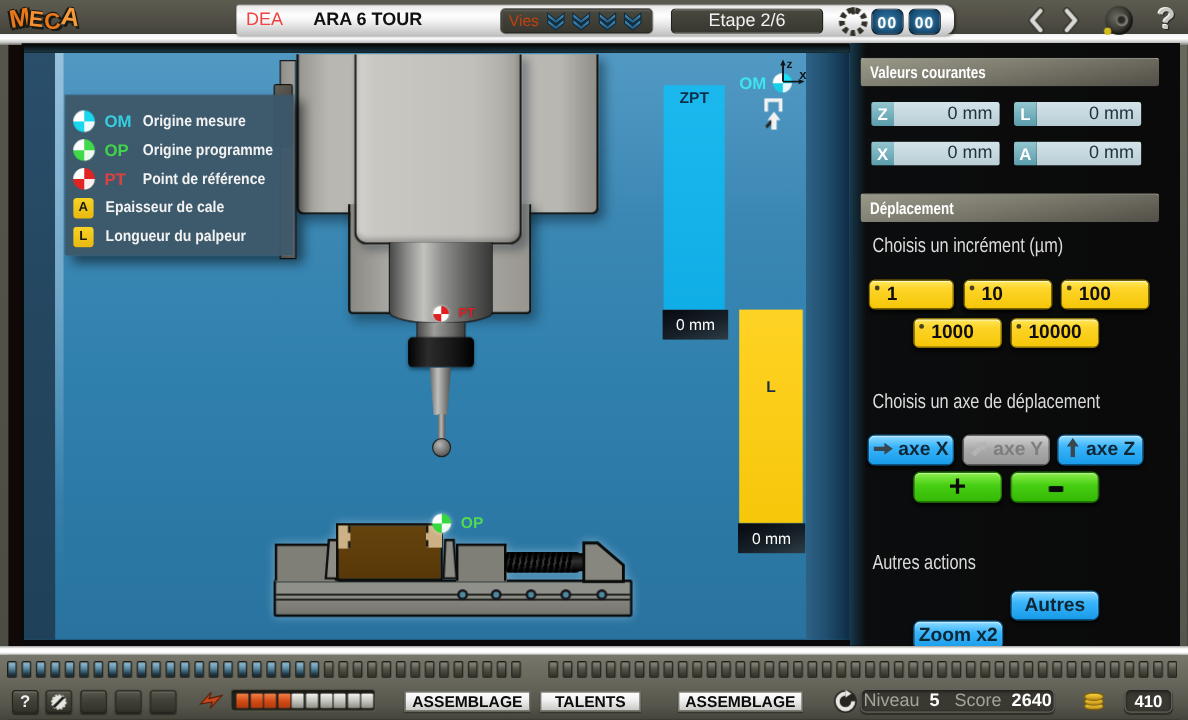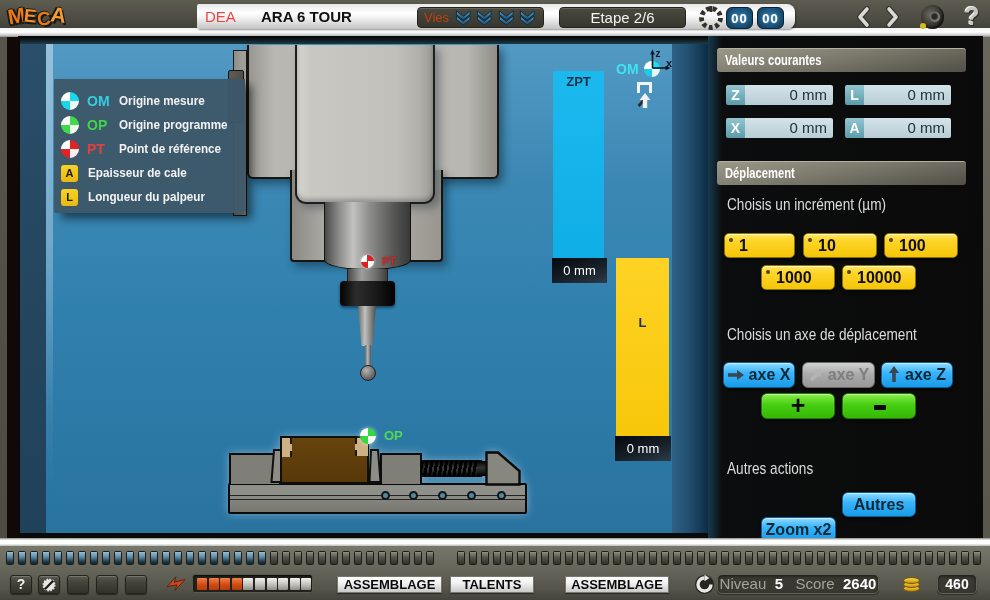--- a/index.html
+++ b/index.html
@@ -317,13 +317,13 @@
 <circle cx="10.5" cy="10.5" r="9.5" fill="#26251f"></circle>
 <path d="M10.5 4 A 6.5 6.5 0 1 0 17 10.5" fill="none" stroke="#e8e8e4" stroke-width="3.4"></path>
 <path d="M10.5 0.8 L15.5 4 L10.5 7.2 Z" fill="#e8e8e4"></path>
 </svg>
 <div class="abs" style="left:717px;top:574px;width:162px;height:20px;background:#393831;border:1px solid #63625a;border-radius:5px;box-shadow:inset 0 1px 3px rgba(0,0,0,.6), 0 1px 1px rgba(0,0,0,.4);color:#a5a49a;font-size:15px;line-height:18px;text-align:center;white-space:nowrap;">Niveau&nbsp; <span style="color:#fff;font-weight:bold;">5</span> &nbsp;&nbsp;Score&nbsp; <span style="color:#fff;font-weight:bold;">2640</span></div>
 <div class="abs" style="left:903px;top:574px;width:18px;height:20px;">
     <span style="position:absolute;left:0px;top:11px;width:17px;height:7px;border-radius:50%;background:linear-gradient(180deg,#f8d840,#c89018);border:1px solid #7a5c08;"></span>
     <span style="position:absolute;left:0px;top:7px;width:17px;height:7px;border-radius:50%;background:linear-gradient(180deg,#f8d840,#c89018);border:1px solid #7a5c08;"></span>
     <span style="position:absolute;left:0px;top:3px;width:17px;height:7px;border-radius:50%;background:linear-gradient(180deg,#f8d840,#c89018);border:1px solid #7a5c08;"></span>
   </div>
-<div class="abs" style="left:937px;top:574px;width:40px;height:20px;background:#393831;border:1px solid #63625a;border-radius:5px;box-shadow:inset 0 1px 3px rgba(0,0,0,.6), 0 1px 1px rgba(0,0,0,.4);color:#fff;font-weight:bold;font-size:14px;line-height:18px;text-align:center;">460</div>
+<div class="abs" style="left:937px;top:574px;width:40px;height:20px;background:#393831;border:1px solid #63625a;border-radius:5px;box-shadow:inset 0 1px 3px rgba(0,0,0,.6), 0 1px 1px rgba(0,0,0,.4);color:#fff;font-weight:bold;font-size:14px;line-height:18px;text-align:center;">410</div>
 
 </body></html>

